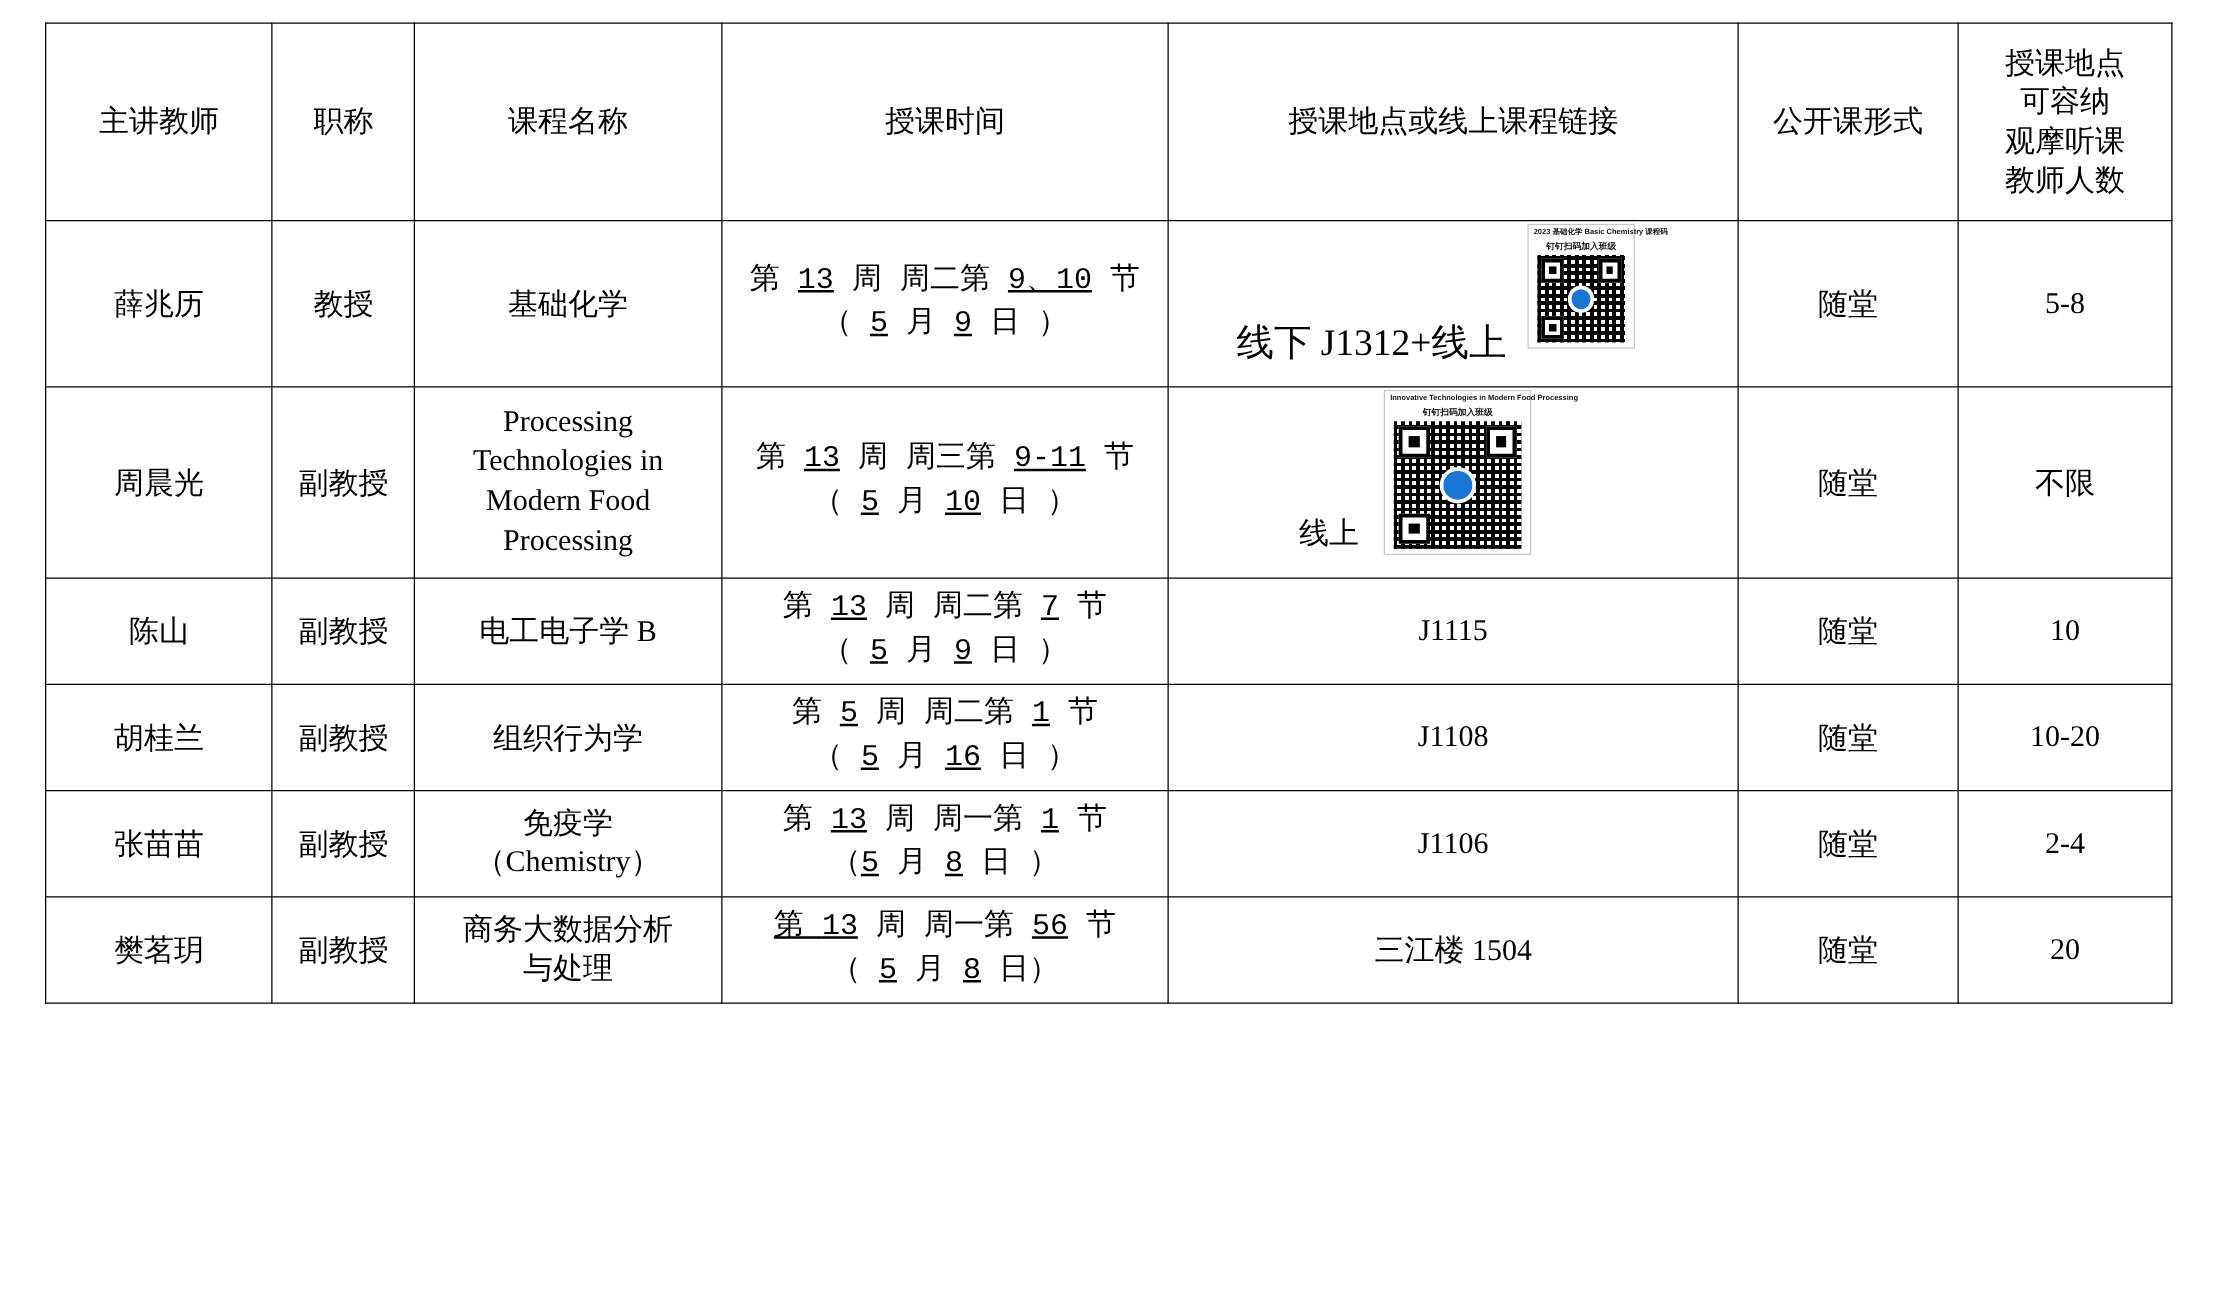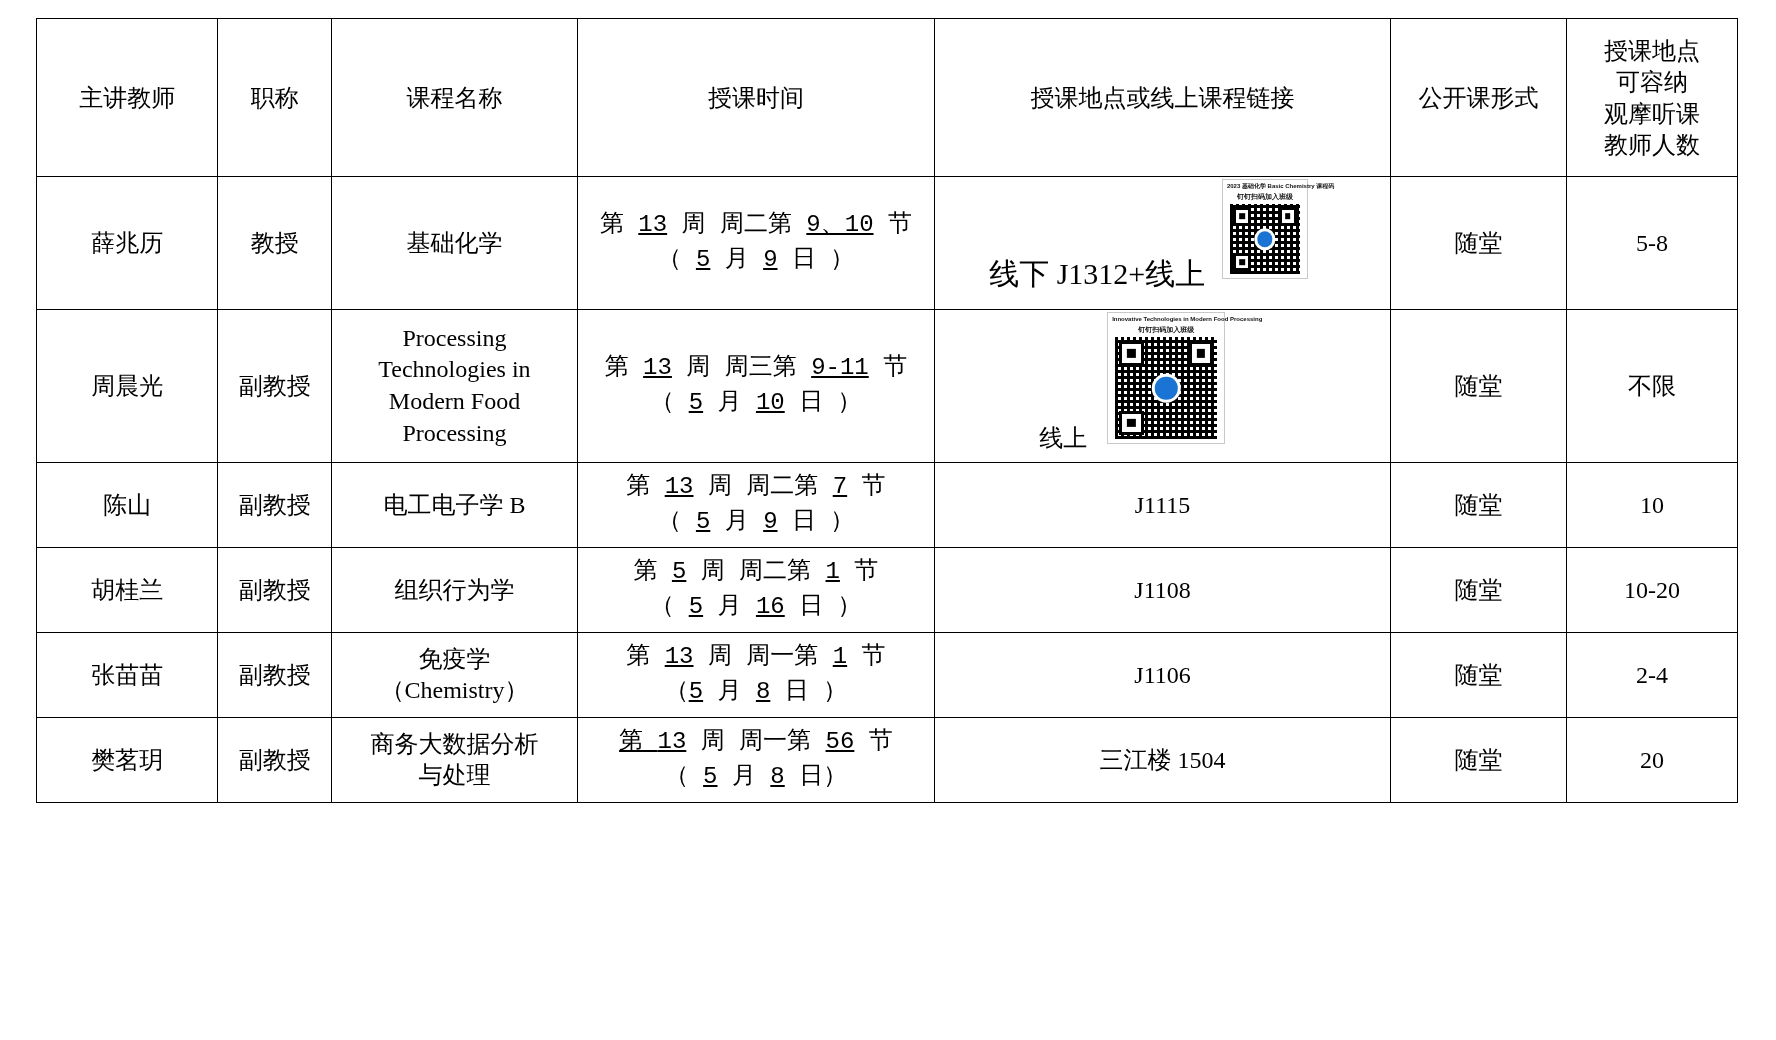--- a/index.html
+++ b/index.html
@@ -180,21 +180,21 @@
     height: 140px;
   }
   .r2-qr {
     position: absolute;
     left: 168px;
     top: -4px;
   }
   .r2-text {
     position: absolute;
     left: 100px;
-    bottom: 2px;
+    bottom: 14px;
     font-size: 24px;
     white-space: nowrap;
   }
 </style>
 </head>
 <body>
 
 <div class="page">
 
 

